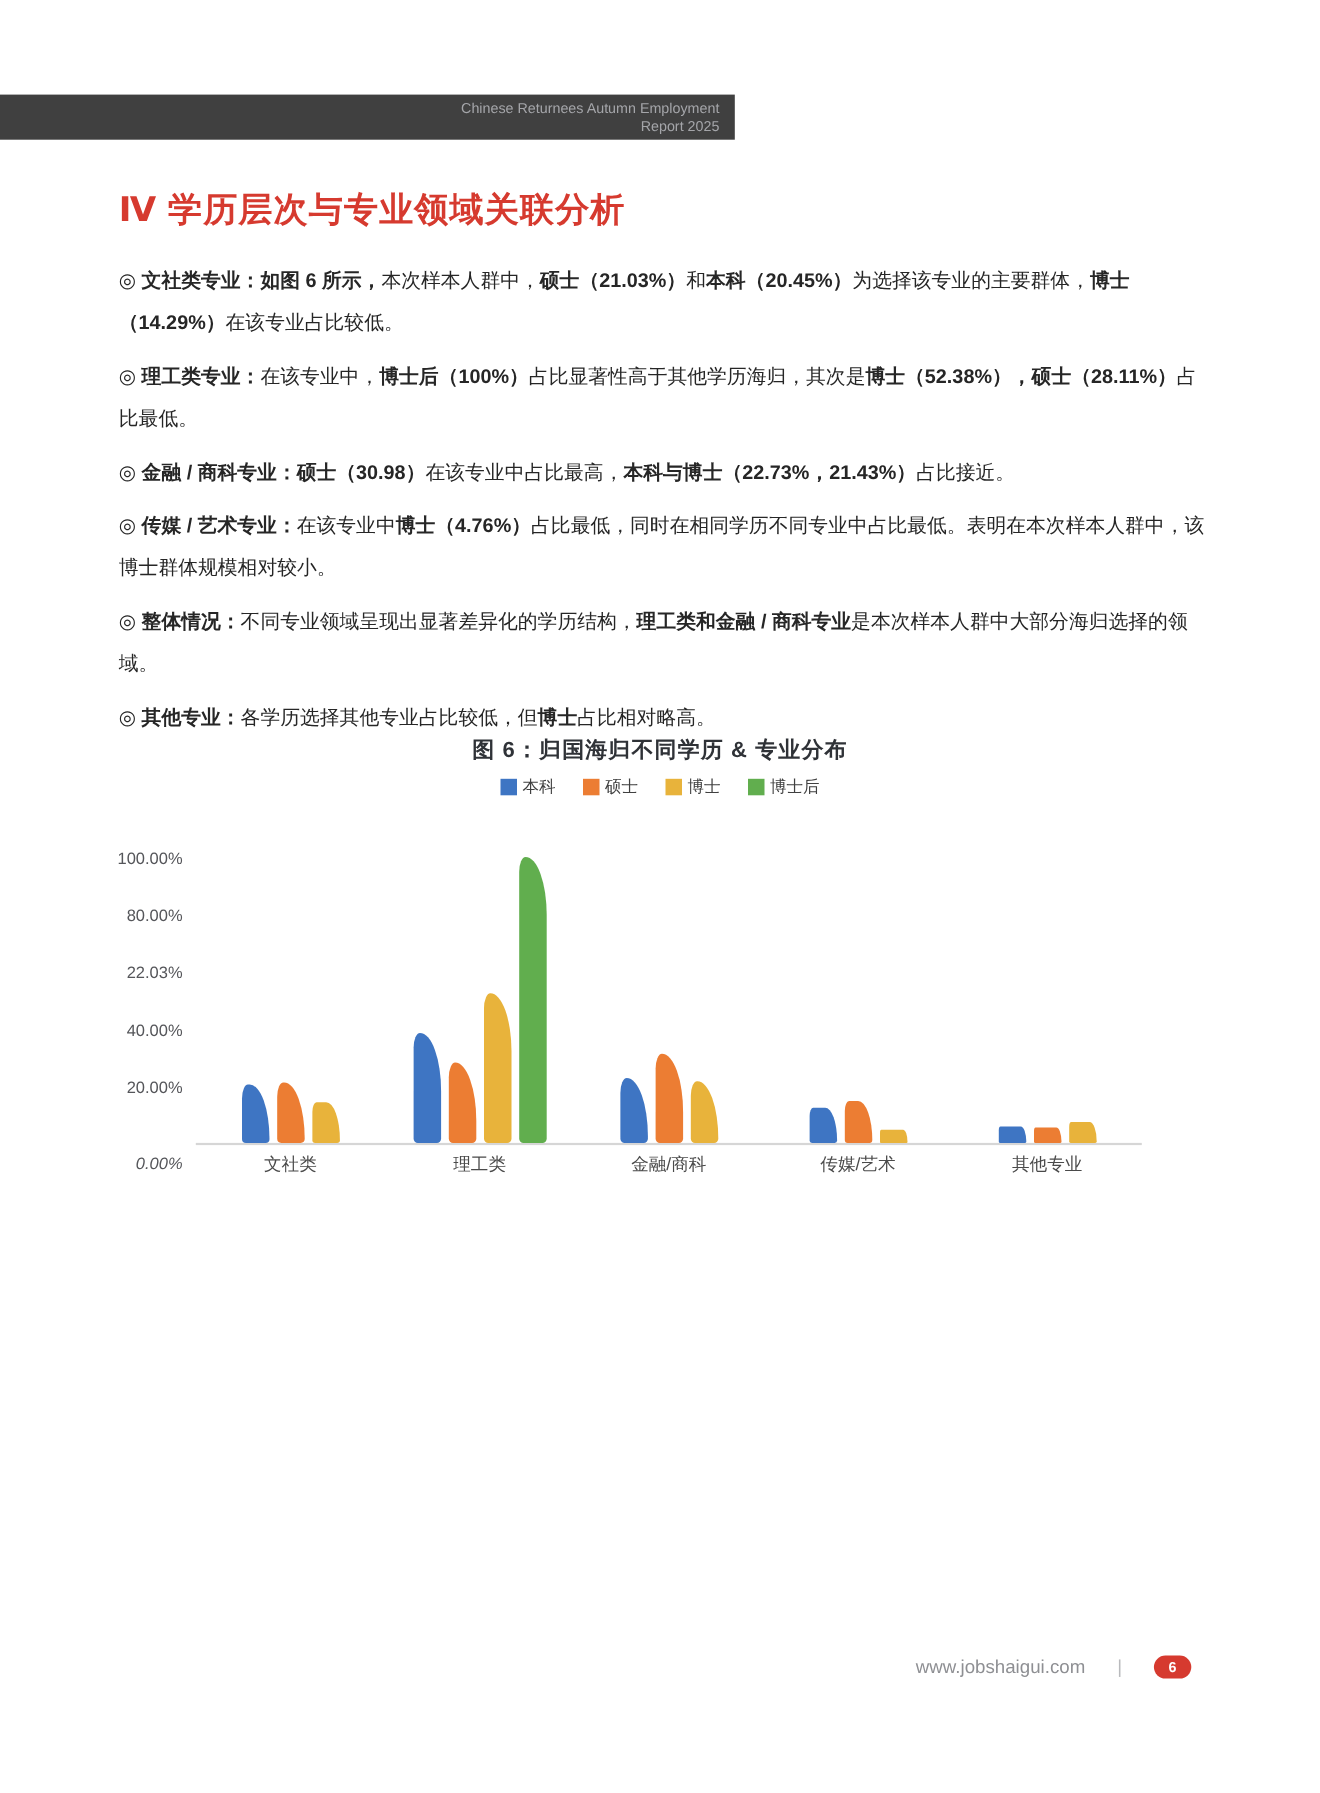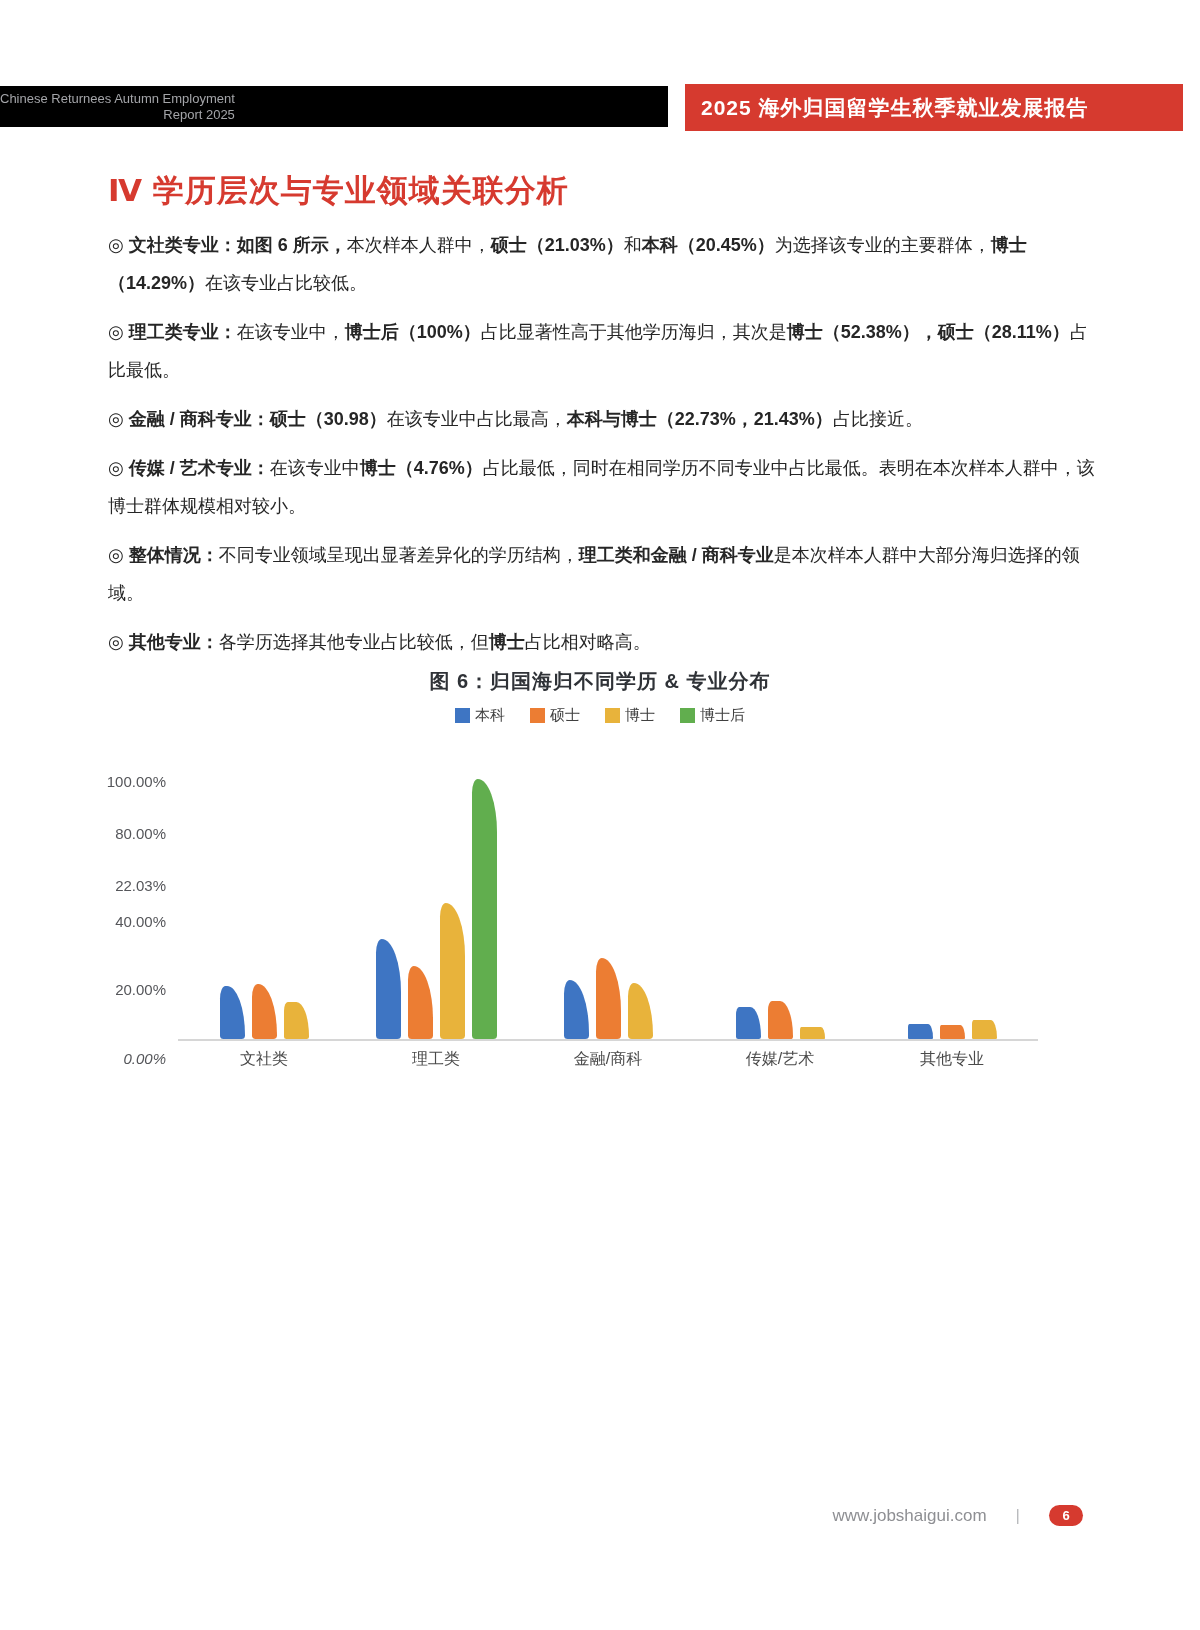--- a/index.html
+++ b/index.html
@@ -11,22 +11,22 @@
     background: #ffffff;
     font-family: "Liberation Sans", "DejaVu Sans", sans-serif;
     color: #262626;
     overflow: hidden;
   }
 
   
   .gray-bar {
     position: absolute; left: 0; top: 86px;
     width: 668px; height: 41px;
-    background: #000000;
-    display: flex; align-items: center; justify-content: flex-start;
+    background: #404040;
+    display: flex; align-items: center; justify-content: flex-end;
     padding-right: 14px;
   }
   .gray-title { color:#a4a5a9; font-size:13px; line-height:16px; text-align:right; }
   .red-banner {
     position: absolute; left: 685px; top: 84px;
     width: 498px; height: 47px;
     background: #d63a2f;
     color: #fff;
     display: flex; align-items: center;
     padding-left: 16px;
@@ -36,21 +36,21 @@
 
   
   .section-title {
     position: absolute; left: 108px; top: 170px;
     color: #d63a2f; font-size: 31px; font-weight: 700;
     letter-spacing: 1px;
   }
 
   
   .bullet-list {
-    position: absolute; left: 108px; top: 226px;
+    position: absolute; left: 108px; top: 236px;
     width: 987px;
     font-size: 18px; line-height: 38px;
   }
   .bullet { margin: 0 0 11px 0; }
   .bullet .b { font-weight: 700; }
 
   
   .chart { position: absolute; left: 0; top: 668px; width: 1200px; }
   .chart-title {
     text-align: center; font-size: 20px; font-weight: 700; color: #2f3237;
@@ -104,23 +104,20 @@
 </head>
 <body>
 
 <div class="page">
 
   <div class="gray-bar">
     <div class="gray-title">
       <div>Chinese Returnees Autumn Employment</div>
       <div>Report 2025</div>
     </div>
-  </div>
-  <div class="red-banner">
-    <span>2025 海外归国留学生秋季就业发展报告</span>
   </div>
 
   <div class="section-title">Ⅳ 学历层次与专业领域关联分析</div>
 
   <div class="bullet-list">
       <p class="bullet"><span class="b">◎ 文社类专业：如图 6 所示，</span><span>本次样本人群中，</span><span class="b">硕士（21.03%）</span><span>和</span><span class="b">本科（20.45%）</span><span>为选择该专业的主要群体，</span><span class="b">博士（14.29%）</span><span>在该专业占比较低。</span></p>
       <p class="bullet"><span class="b">◎ 理工类专业：</span><span>在该专业中，</span><span class="b">博士后（100%）</span><span>占比显著性高于其他学历海归，其次是</span><span class="b">博士（52.38%），硕士（28.11%）</span><span>占比最低。</span></p>
       <p class="bullet"><span class="b">◎ 金融 / 商科专业：硕士（30.98）</span><span>在该专业中占比最高，</span><span class="b">本科与博士（22.73%，21.43%）</span><span>占比接近。</span></p>
       <p class="bullet"><span class="b">◎ 传媒 / 艺术专业：</span><span>在该专业中</span><span class="b">博士（4.76%）</span><span>占比最低，同时在相同学历不同专业中占比最低。表明在本次样本人群中，该博士群体规模相对较小。</span></p>
       <p class="bullet"><span class="b">◎ 整体情况：</span><span>不同专业领域呈现出显著差异化的学历结构，</span><span class="b">理工类和金融 / 商科专业</span><span>是本次样本人群中大部分海归选择的领域。</span></p>
@@ -145,21 +142,21 @@
         <div class="legend-item">
           <span class="legend-swatch" style="background: rgb(97, 174, 78);"></span>
           <span>博士后</span>
         </div>
       </div>
     <div class="plot-wrap">
       <div class="y-axis">
           <span class="y-tick" style="top: 0px;">100.00%</span>
           <span class="y-tick" style="top: 52px;">80.00%</span>
           <span class="y-tick" style="top: 104px;">22.03%</span>
-          <span class="y-tick" style="top: 140px;">40.00%</span>
+          <span class="y-tick" style="top: 156px;">40.00%</span>
           <span class="y-tick" style="top: 208px;">20.00%</span>
           <span class="y-tick" style="top: 277px; font-style: italic;">0.00%</span>
         </div>
       <div class="plot-area">
           <div class="bar-group">
             <div class="bar" style="height: 53.17px; background: rgb(62, 117, 195);"></div>
             <div class="bar" style="height: 54.678px; background: rgb(236, 125, 51);"></div>
             <div class="bar" style="height: 37.154px; background: rgb(232, 179, 59);"></div>
           </div>
           <div class="bar-group">

